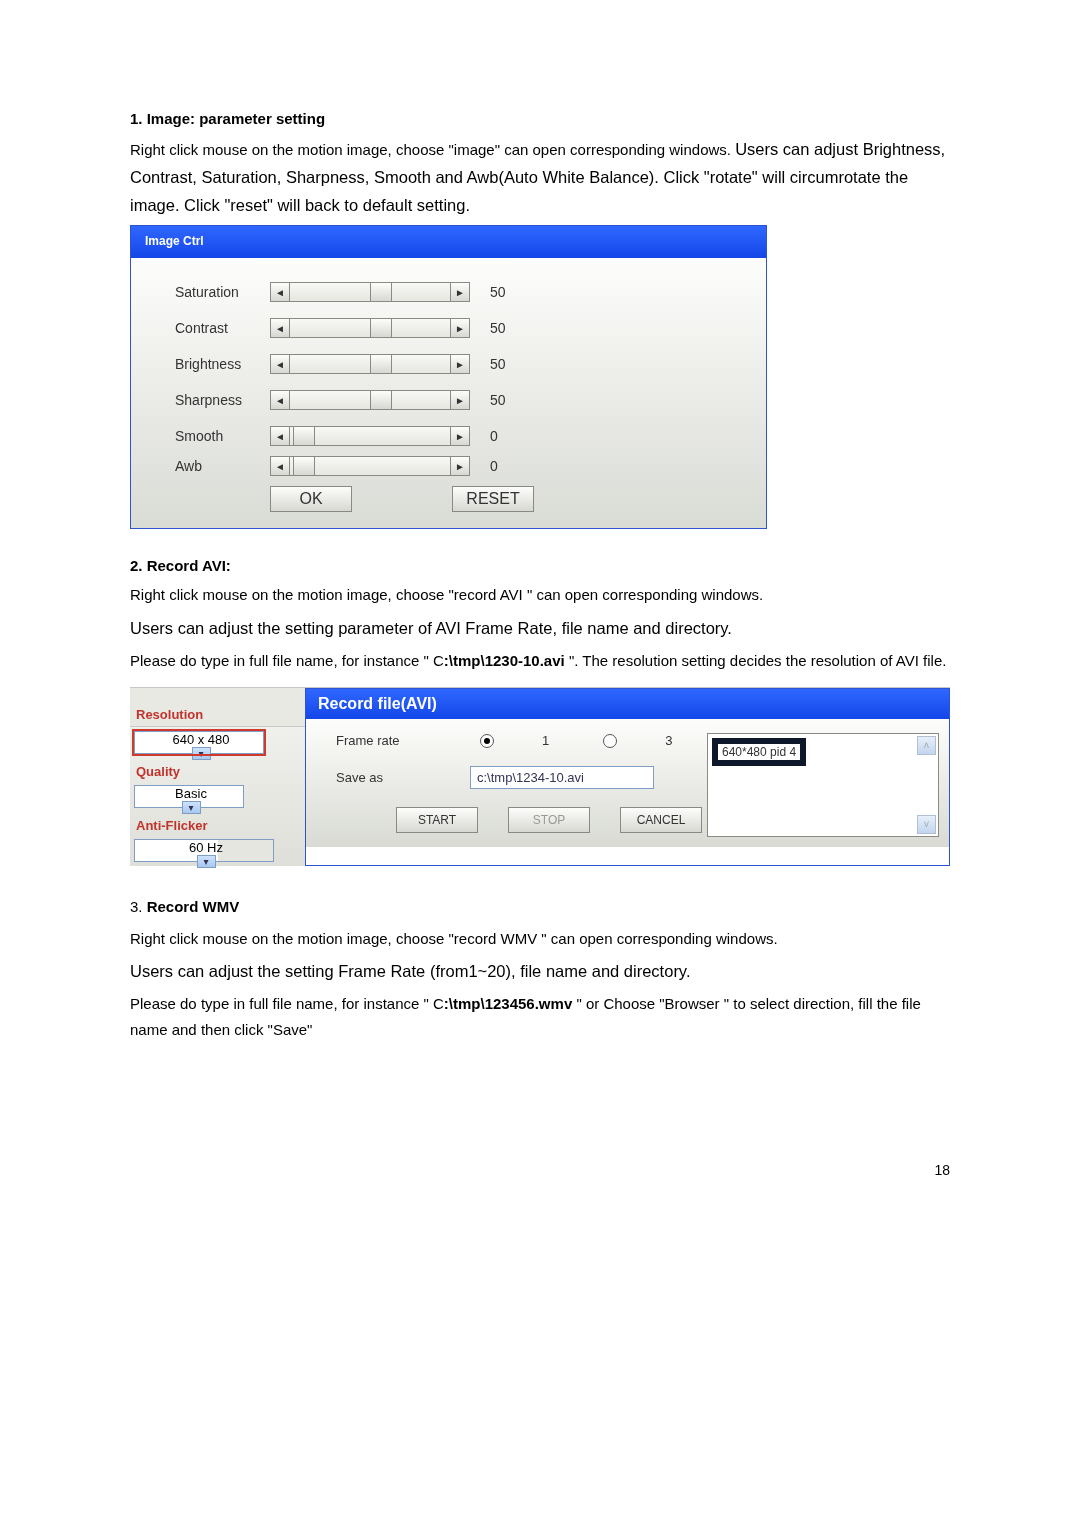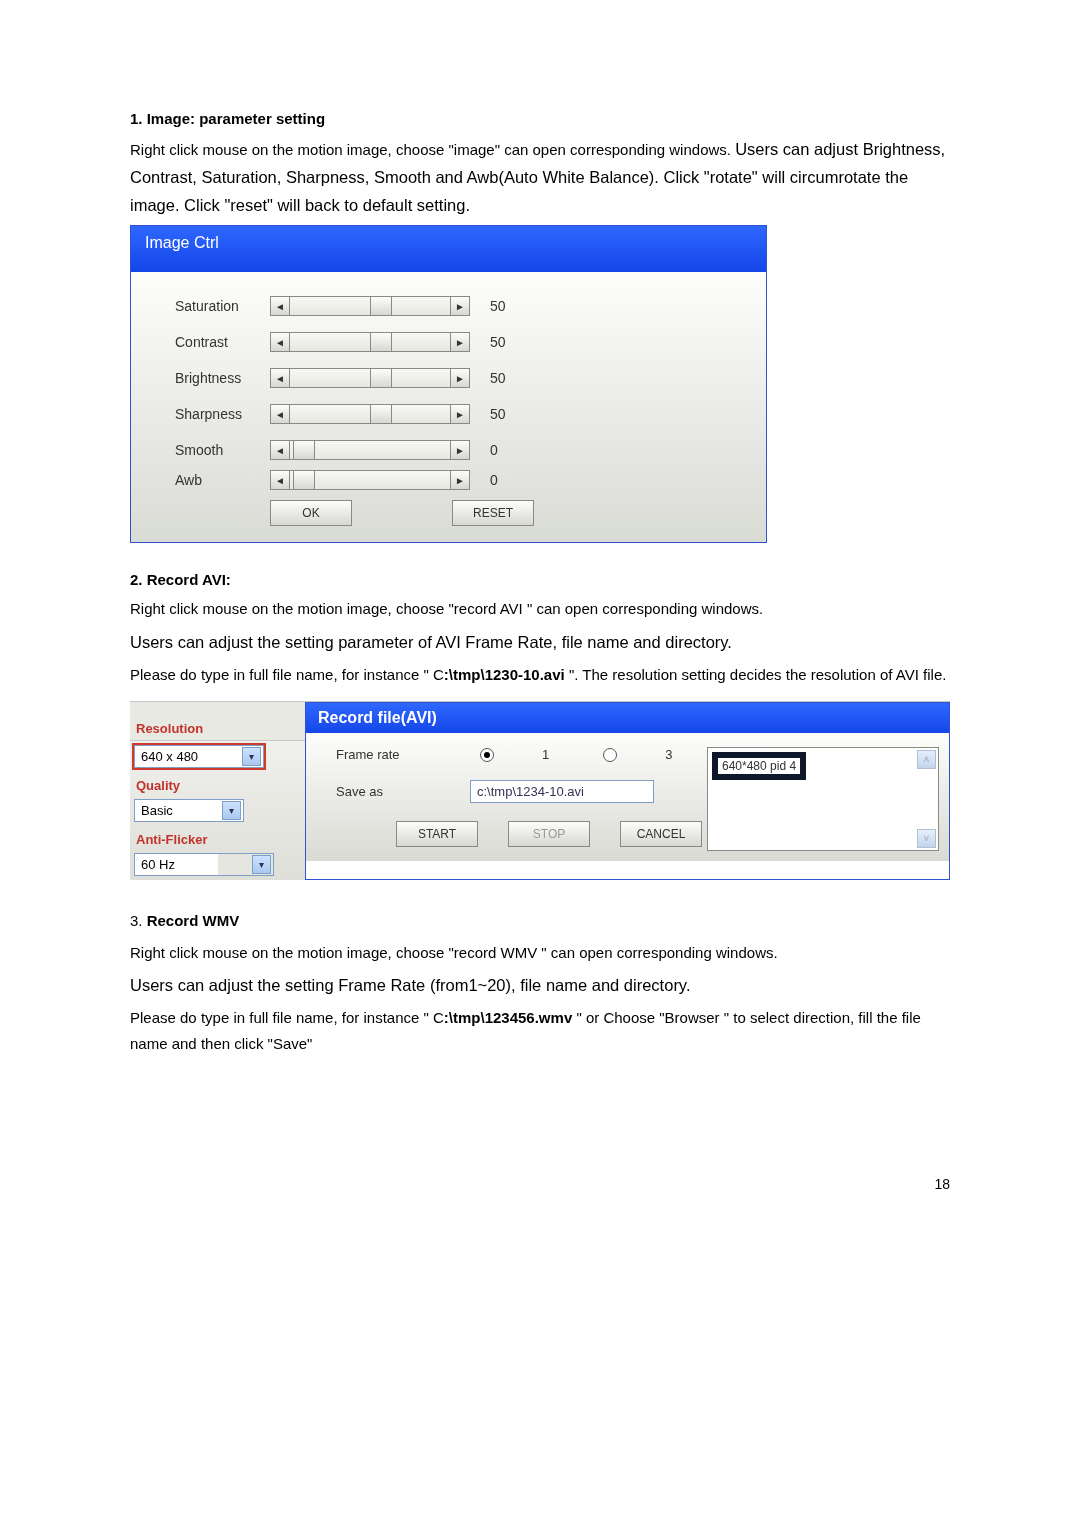--- a/index.html
+++ b/index.html
@@ -30,23 +30,23 @@
   
   .imgctrl {
     width: 635px;
     border: 1px solid #2f52d0;
     margin-top: 6px;
     margin-bottom: 28px;
   }
   .imgctrl-title {
     background: linear-gradient(to bottom,#2f67ff,#1446e8);
     color: #fff;
-    font-size: 16px;
-    font-weight: normal;
-    padding: 8px 14px 20px 14px;
+    font-size: 12px;
+    font-weight: bold;
+    padding: 8px 14px 10px 14px;
   }
   .imgctrl-body {
     background: linear-gradient(to bottom,#fdfdfb,#d9dbd5);
     padding: 24px 28px 16px 44px;
     font-size: 14px;
     color: #333;
   }
   .slrow {
     display: flex;
     align-items: center;
@@ -88,21 +88,21 @@
     border: 1px solid #8a8a84;
     box-sizing: border-box;
   }
   .val { width: 30px; }
   .btnrow { display: flex; padding-left: 95px; gap: 100px; margin-top: 6px;}
   .winbtn {
     width: 80px;
     height: 24px;
     background: linear-gradient(to bottom,#fdfdfb,#d7d8d2);
     border: 1px solid #8a8a84;
-    font-size: 12px;
+    font-size: 16px;
     display: flex;
     align-items: center;
     justify-content: center;
   }
 
   
   .recwrap {
     display: flex;
     margin-top: 14px;
     margin-bottom: 28px;
@@ -130,20 +130,21 @@
     border: 1px solid #7e9ec6;
     background: #fff;
     height: 21px;
     display: flex;
     align-items: center;
     justify-content: space-between;
     padding: 0 2px 0 6px;
     font-size: 13px;
     margin: 4px 0 0 4px;
     width: 120px;
+    flex-direction: column;
   }
   .side .sel .dd {
     width: 17px; height: 17px;
     background: linear-gradient(to bottom,#cde3ff,#a9c8f0);
     border: 1px solid #7e9ec6;
     display: flex; align-items:center; justify-content:center;
     color:#335; font-size:10px;
   }
   .side .sel.red { outline: 2px solid #d03a2e; }
   .side .sel.half { background: linear-gradient(to right,#fff 0%,#fff 60%,#e6e6e1 60%,#e6e6e1 100%);}

